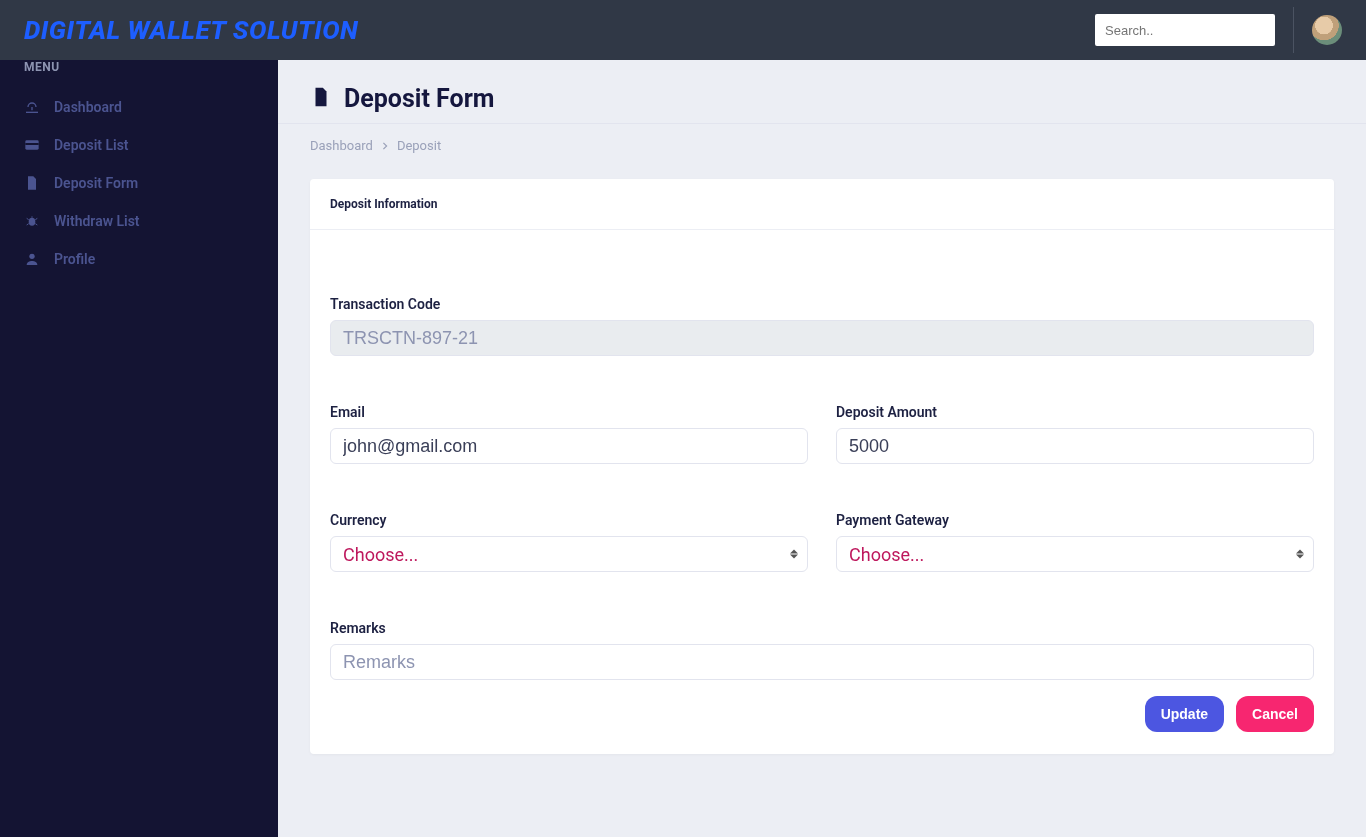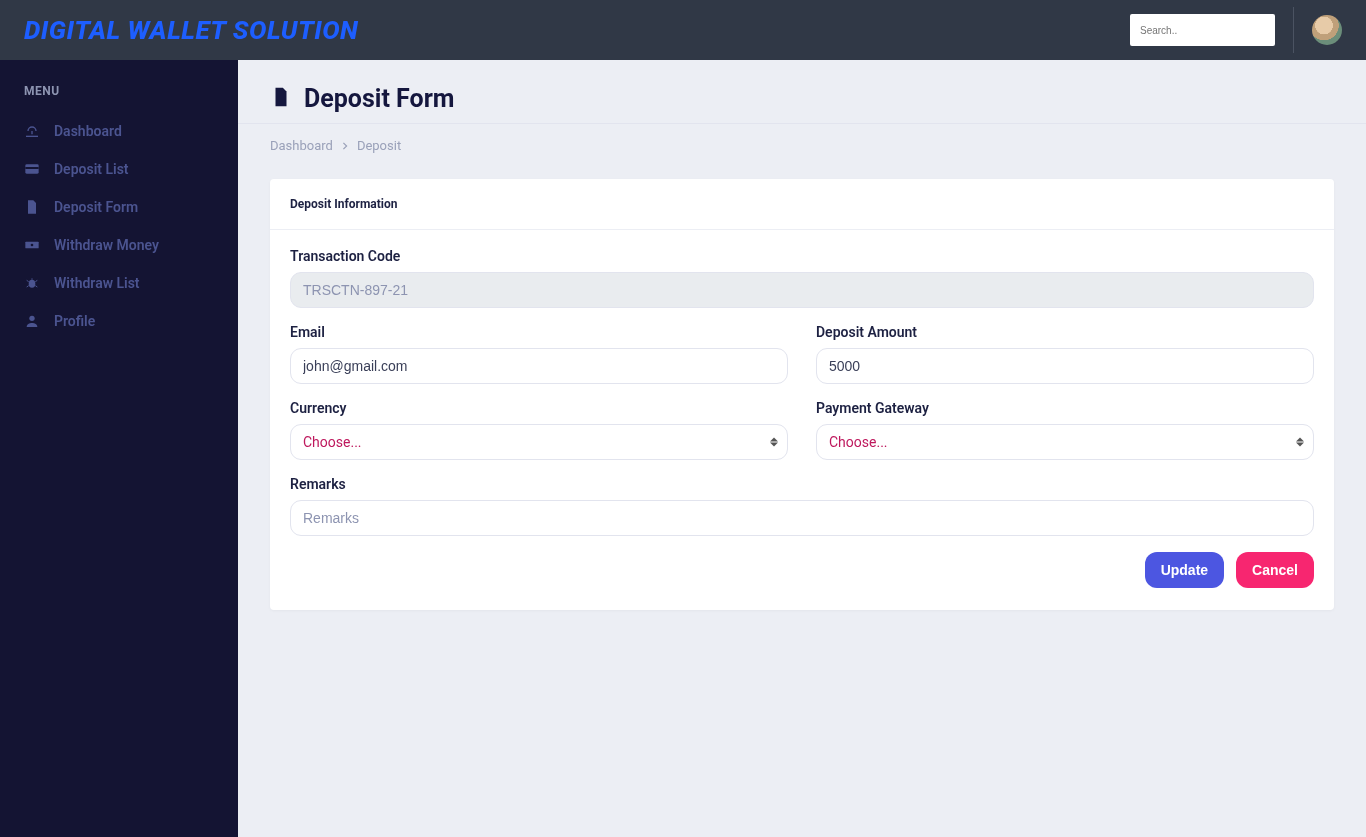--- a/index.html
+++ b/index.html
@@ -28,26 +28,26 @@
     font-style: italic;
     letter-spacing: 0.5px;
   }
   .header-right {
     margin-left: auto;
     display: flex;
     align-items: center;
     gap: 18px;
   }
   .search-input {
-    width: 145px;
+    width: 180px;
     height: 32px;
     border: none;
     border-radius: 2px;
     padding: 0 10px;
-    font-size: 10px;
+    font-size: 13px;
     background: #fff;
     color: #555;
   }
   .header-divider {
     width: 1px;
     height: 46px;
     background: #4b5362;
   }
   .avatar {
     width: 30px;
@@ -57,23 +57,22 @@
   }
 
   
   .layout {
     display: flex;
     height: calc(837px - 60px);
   }
 
   
   .sidebar {
-    width: 238px;
+    width: 278px;
     background: #141433;
-    padding-top: 24px;
   }
   .menu-label {
     font-size: 12px;
     font-weight: 700;
     color: #8d94b1;
     letter-spacing: 0.5px;
     padding: 0 24px 14px;
   }
   .nav-item {
     display: flex;
@@ -140,37 +139,38 @@
     font-weight: 700;
     color: #1d2142;
   }
   .card-body {
     padding: 18px 20px 22px;
   }
   .form-row {
     display: flex;
     gap: 28px;
     margin-bottom: 16px;
+    margin-top: 48px;
   }
   .form-group { flex: 1; }
   .form-group.full { flex: 1 1 100%; }
   .form-label {
     display: block;
     font-size: 14px;
     font-weight: 600;
     color: #1d2142;
     margin-bottom: 8px;
   }
   .form-control {
     width: 100%;
     height: 36px;
     border: 1px solid #e2e4ee;
-    border-radius: 11px;
+    border-radius: 6px;
     padding: 1px 12px;
-    font-size: 14px;
+    font-size: 18px;
     color: #3a3f58;
     background: #fff;
   }
   .form-control::placeholder { color: #8d94b1; }
   .form-control[readonly] {
     background: #e9ecef;
     color: #8d94b1;
   }
   .select-wrap {
     position: relative;
@@ -253,29 +253,20 @@
 
     <div class="nav-item">
       <span class="icon">
         <svg viewBox="0 0 24 24" width="16" height="16">
             <path d="M6 2h8l4 4v16H6z"></path>
           </svg>
       </span>
       <span>Deposit Form</span>
     </div>
 
-    <div class="nav-item">
-      <span class="icon">
-        <svg viewBox="0 0 24 24" width="16" height="16">
-            <rect x="2" y="7" width="20" height="10" rx="1"></rect>
-            <circle cx="12" cy="12" r="2" fill="#141433"></circle>
-          </svg>
-      </span>
-      <span>Withdraw Money</span>
-    </div>
 
     <div class="nav-item">
       <span class="icon">
         <svg viewBox="0 0 24 24" width="16" height="16">
             <ellipse cx="12" cy="13" rx="5" ry="6"></ellipse>
             <path d="M7 10l-3-2M17 10l3-2M7 16l-3 2M17 16l3 2M12 5v2" stroke="#4b5490" stroke-width="1.5" fill="none"></path>
           </svg>
       </span>
       <span>Withdraw List</span>
     </div>

